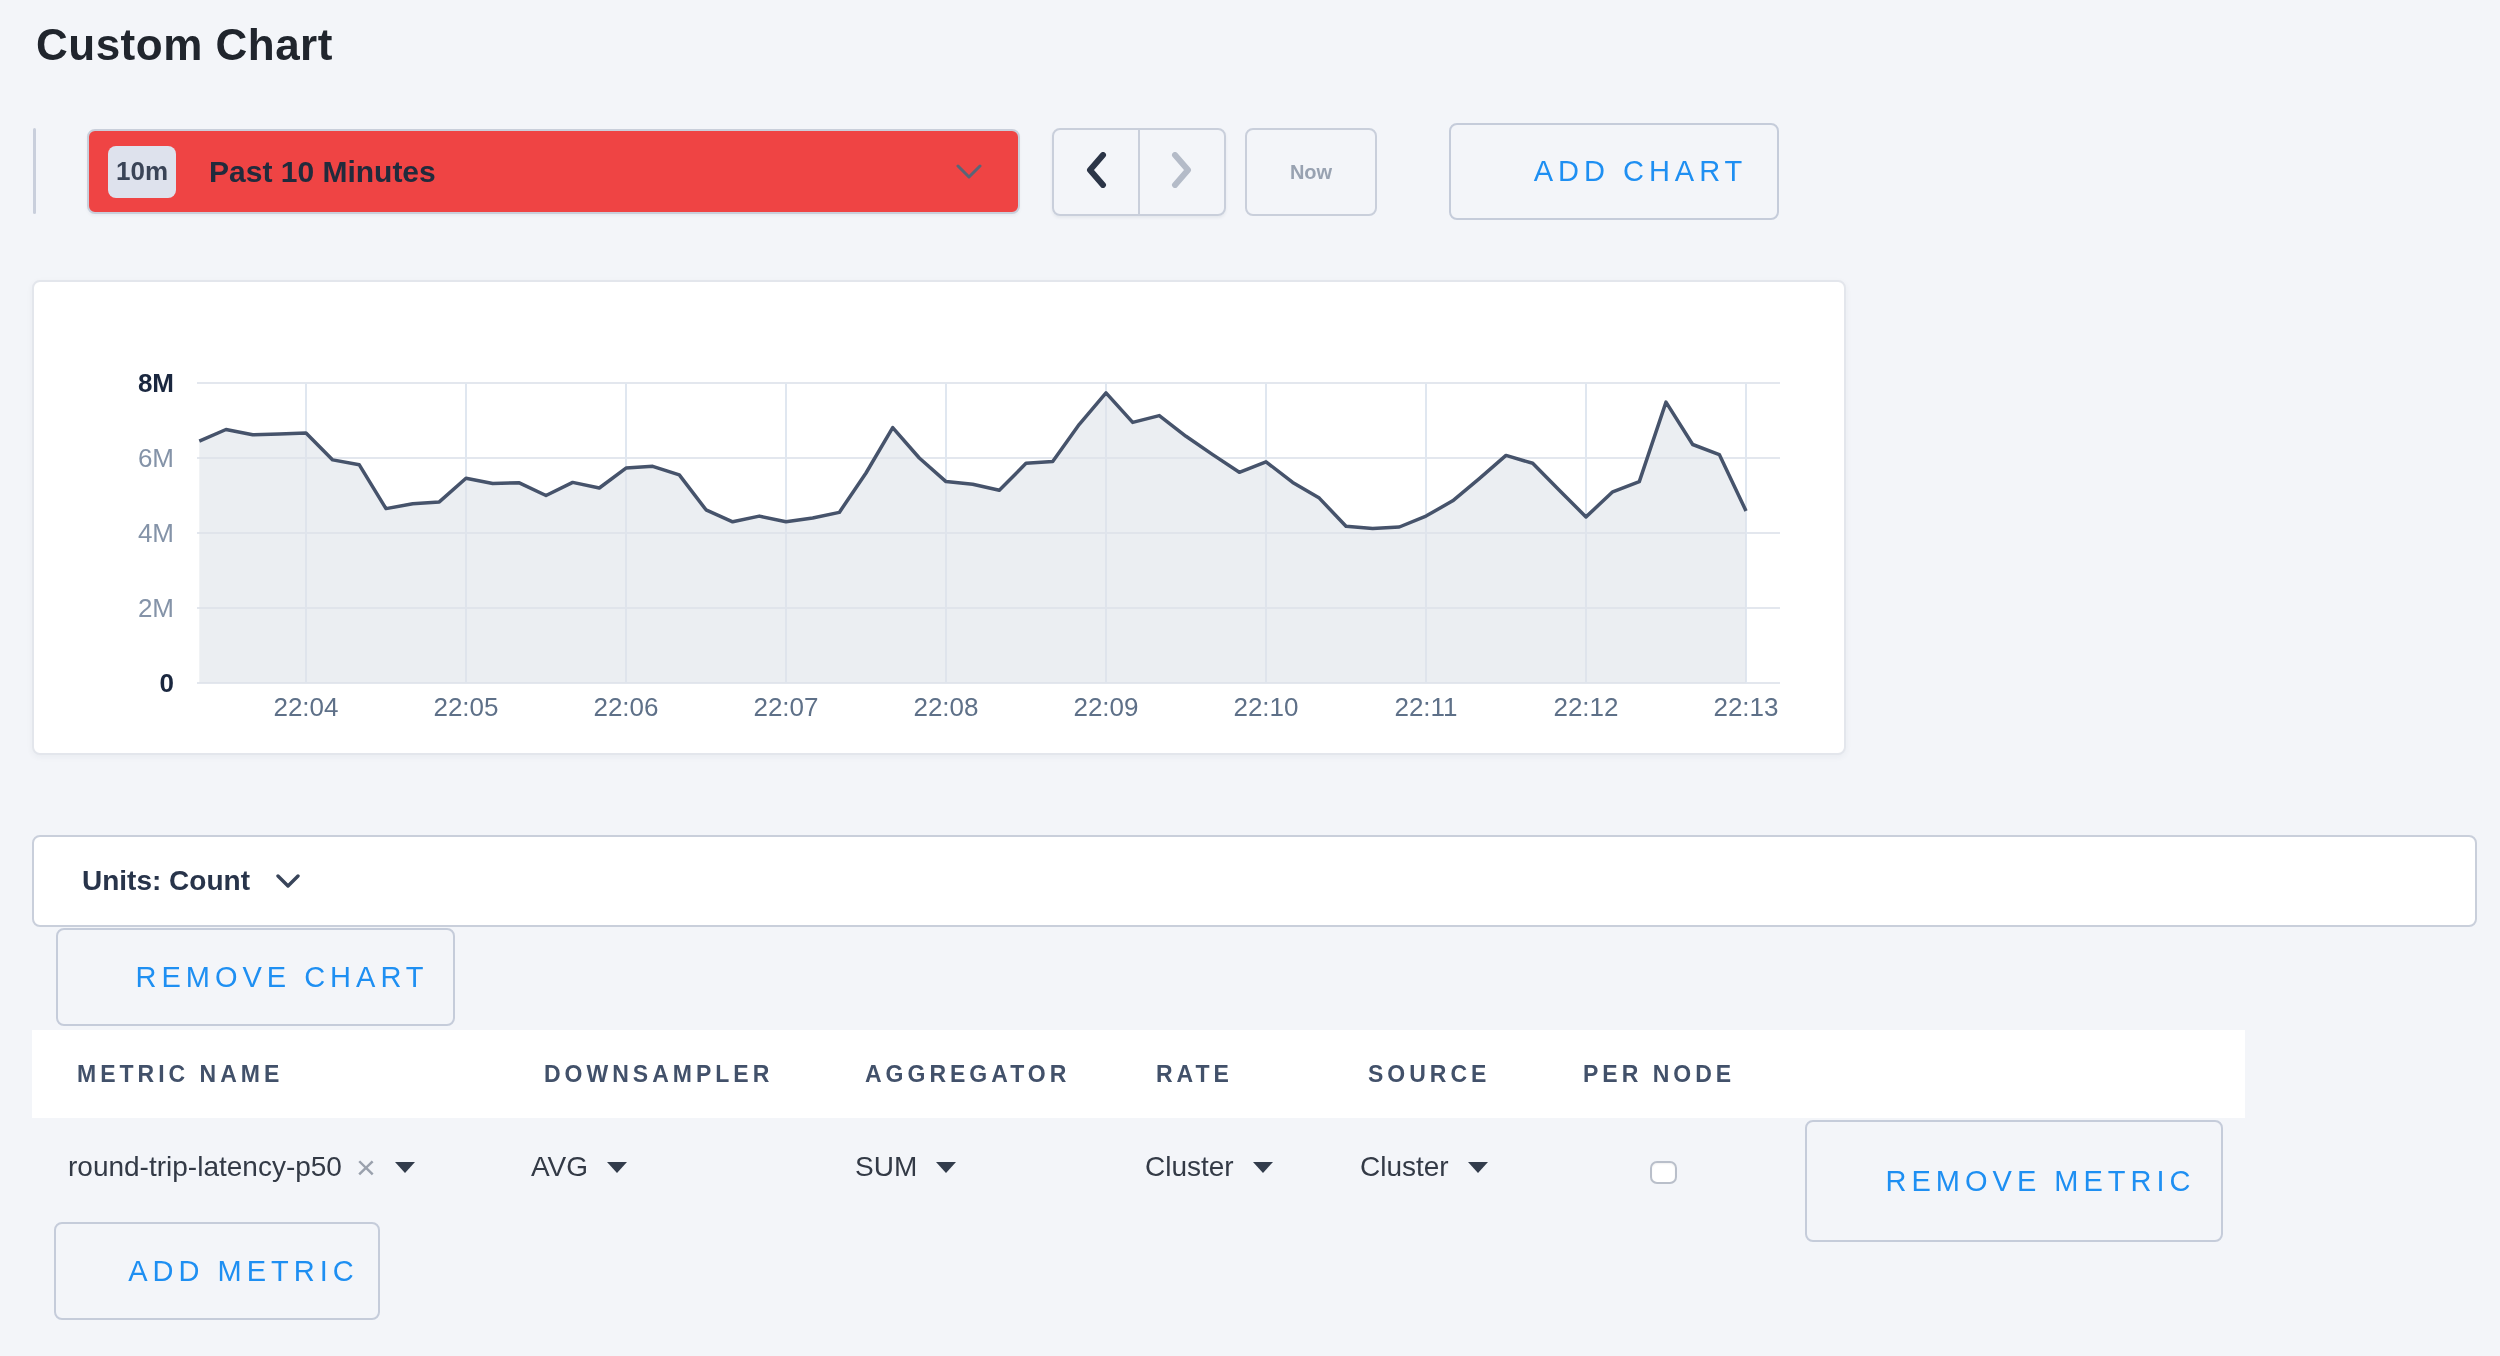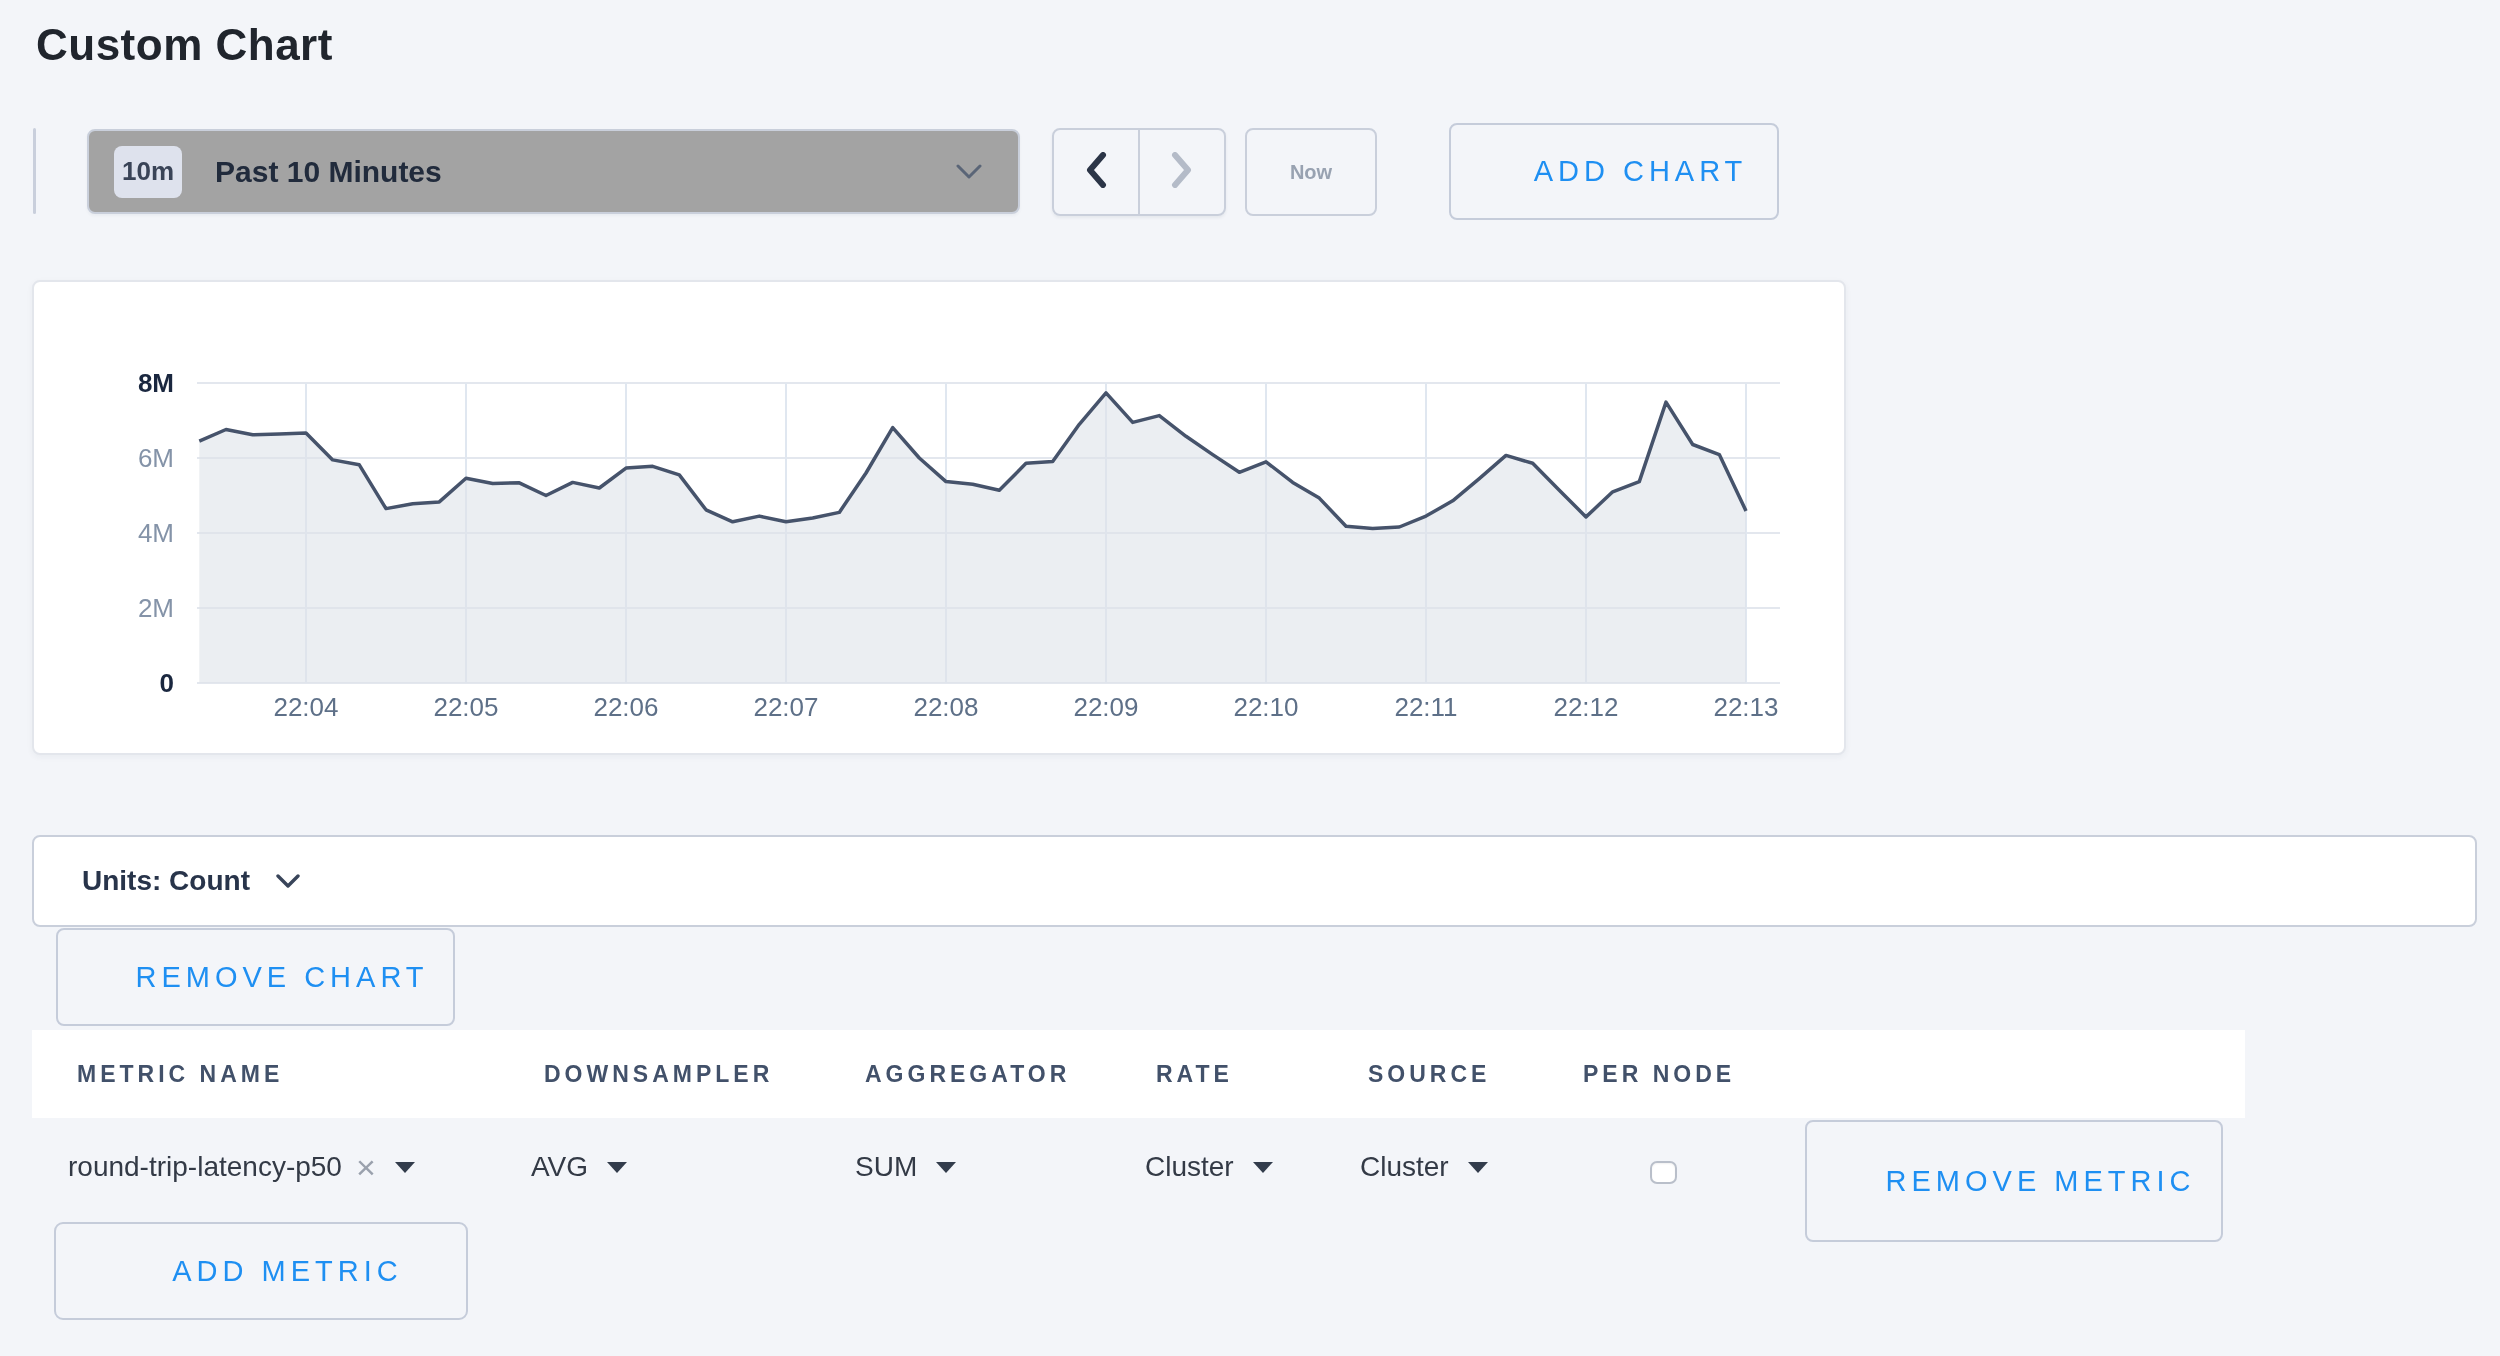--- a/index.html
+++ b/index.html
@@ -4,23 +4,23 @@
 <style>
   html,body{margin:0;padding:0;background:#f3f5f9;}
   .app{position:relative;width:2500px;height:1356px;background:#f3f5f9;overflow:hidden;
        font-family:"Liberation Sans",sans-serif;color:#333a46;}
   .abs{position:absolute;}
 
   .page-title{left:36px;top:20px;font-size:44px;font-weight:700;color:#20252d;letter-spacing:.5px;}
 
   .v-divider{left:33px;top:128px;width:3px;height:86px;background:#c9cfdc;border-radius:2px;}
 
-  .time-dropdown{left:87px;top:129px;width:933px;height:85px;background:#a3a3a3;border:2px solid #c9cfdb;
+  .time-dropdown{left:87px;top:129px;width:933px;height:85px;background:#ef4444;border:2px solid #c9cfdb;
     border-radius:8px;display:flex;align-items:center;box-sizing:border-box;cursor:pointer;
-    box-shadow:0 2px 3px rgba(60,70,90,.05);padding-left:6px;}
+    box-shadow:0 2px 3px rgba(60,70,90,.05);}
   .time-badge{margin-left:19px;background:#dee2ed;border-radius:8px;height:52px;min-width:68px;
     display:flex;align-items:center;justify-content:center;font-size:26px;font-weight:700;color:#3a4457;}
   .time-label{margin-left:33px;font-size:30px;font-weight:700;color:#212b3c;}
   .time-chevron{margin-left:auto;margin-right:36px;display:flex;}
 
   .seg-group{left:1052px;top:128px;width:174px;height:88px;border:2px solid #c9cfdb;border-radius:8px;
     box-sizing:border-box;display:flex;background:transparent;box-shadow:0 2px 3px rgba(60,70,90,.07);}
   .seg-btn{flex:1;display:flex;align-items:center;justify-content:center;cursor:pointer;}
   .seg-btn + .seg-btn{border-left:2px solid #c9cfdb;}
 
@@ -28,21 +28,21 @@
     box-sizing:border-box;display:flex;align-items:center;justify-content:center;
     font-size:20px;font-weight:700;color:#98a2b1;cursor:pointer;}
 
   .blue-btn{border:2px solid #c5ccda;border-radius:8px;box-sizing:border-box;
     display:flex;align-items:center;justify-content:center;color:#1e8ff2;
     font-size:29px;font-weight:500;letter-spacing:5px;cursor:pointer;background:transparent;
     text-indent:5px;padding-left:48px;}
   .add-chart-btn{left:1449px;top:123px;width:330px;height:97px;}
   .remove-chart-btn{left:56px;top:928px;width:399px;height:98px;text-align:right;}
   .remove-metric-btn{left:1805px;top:1120px;width:418px;height:122px;}
-  .add-metric-btn{left:54px;top:1222px;width:414px;height:98px;border-radius:9px;}
+  .add-metric-btn{left:54px;top:1222px;width:326px;height:98px;}
 
   .chart-card{left:32px;top:280px;width:1814px;height:475px;background:#fff;border:2px solid #e3e6ec;
     border-radius:8px;box-sizing:border-box;box-shadow:0 2px 6px rgba(40,50,70,.05);}
   .chart-card svg{display:block;}
 
   .units-bar{left:32px;top:835px;width:2445px;height:92px;background:#fff;border:2px solid #c9cfdb;
     border-radius:8px;box-sizing:border-box;display:flex;align-items:center;cursor:pointer;}
   .units-label{margin-left:48px;font-size:28px;font-weight:700;color:#28344a;}
   .units-chevron{margin-left:26px;display:flex;}
 

